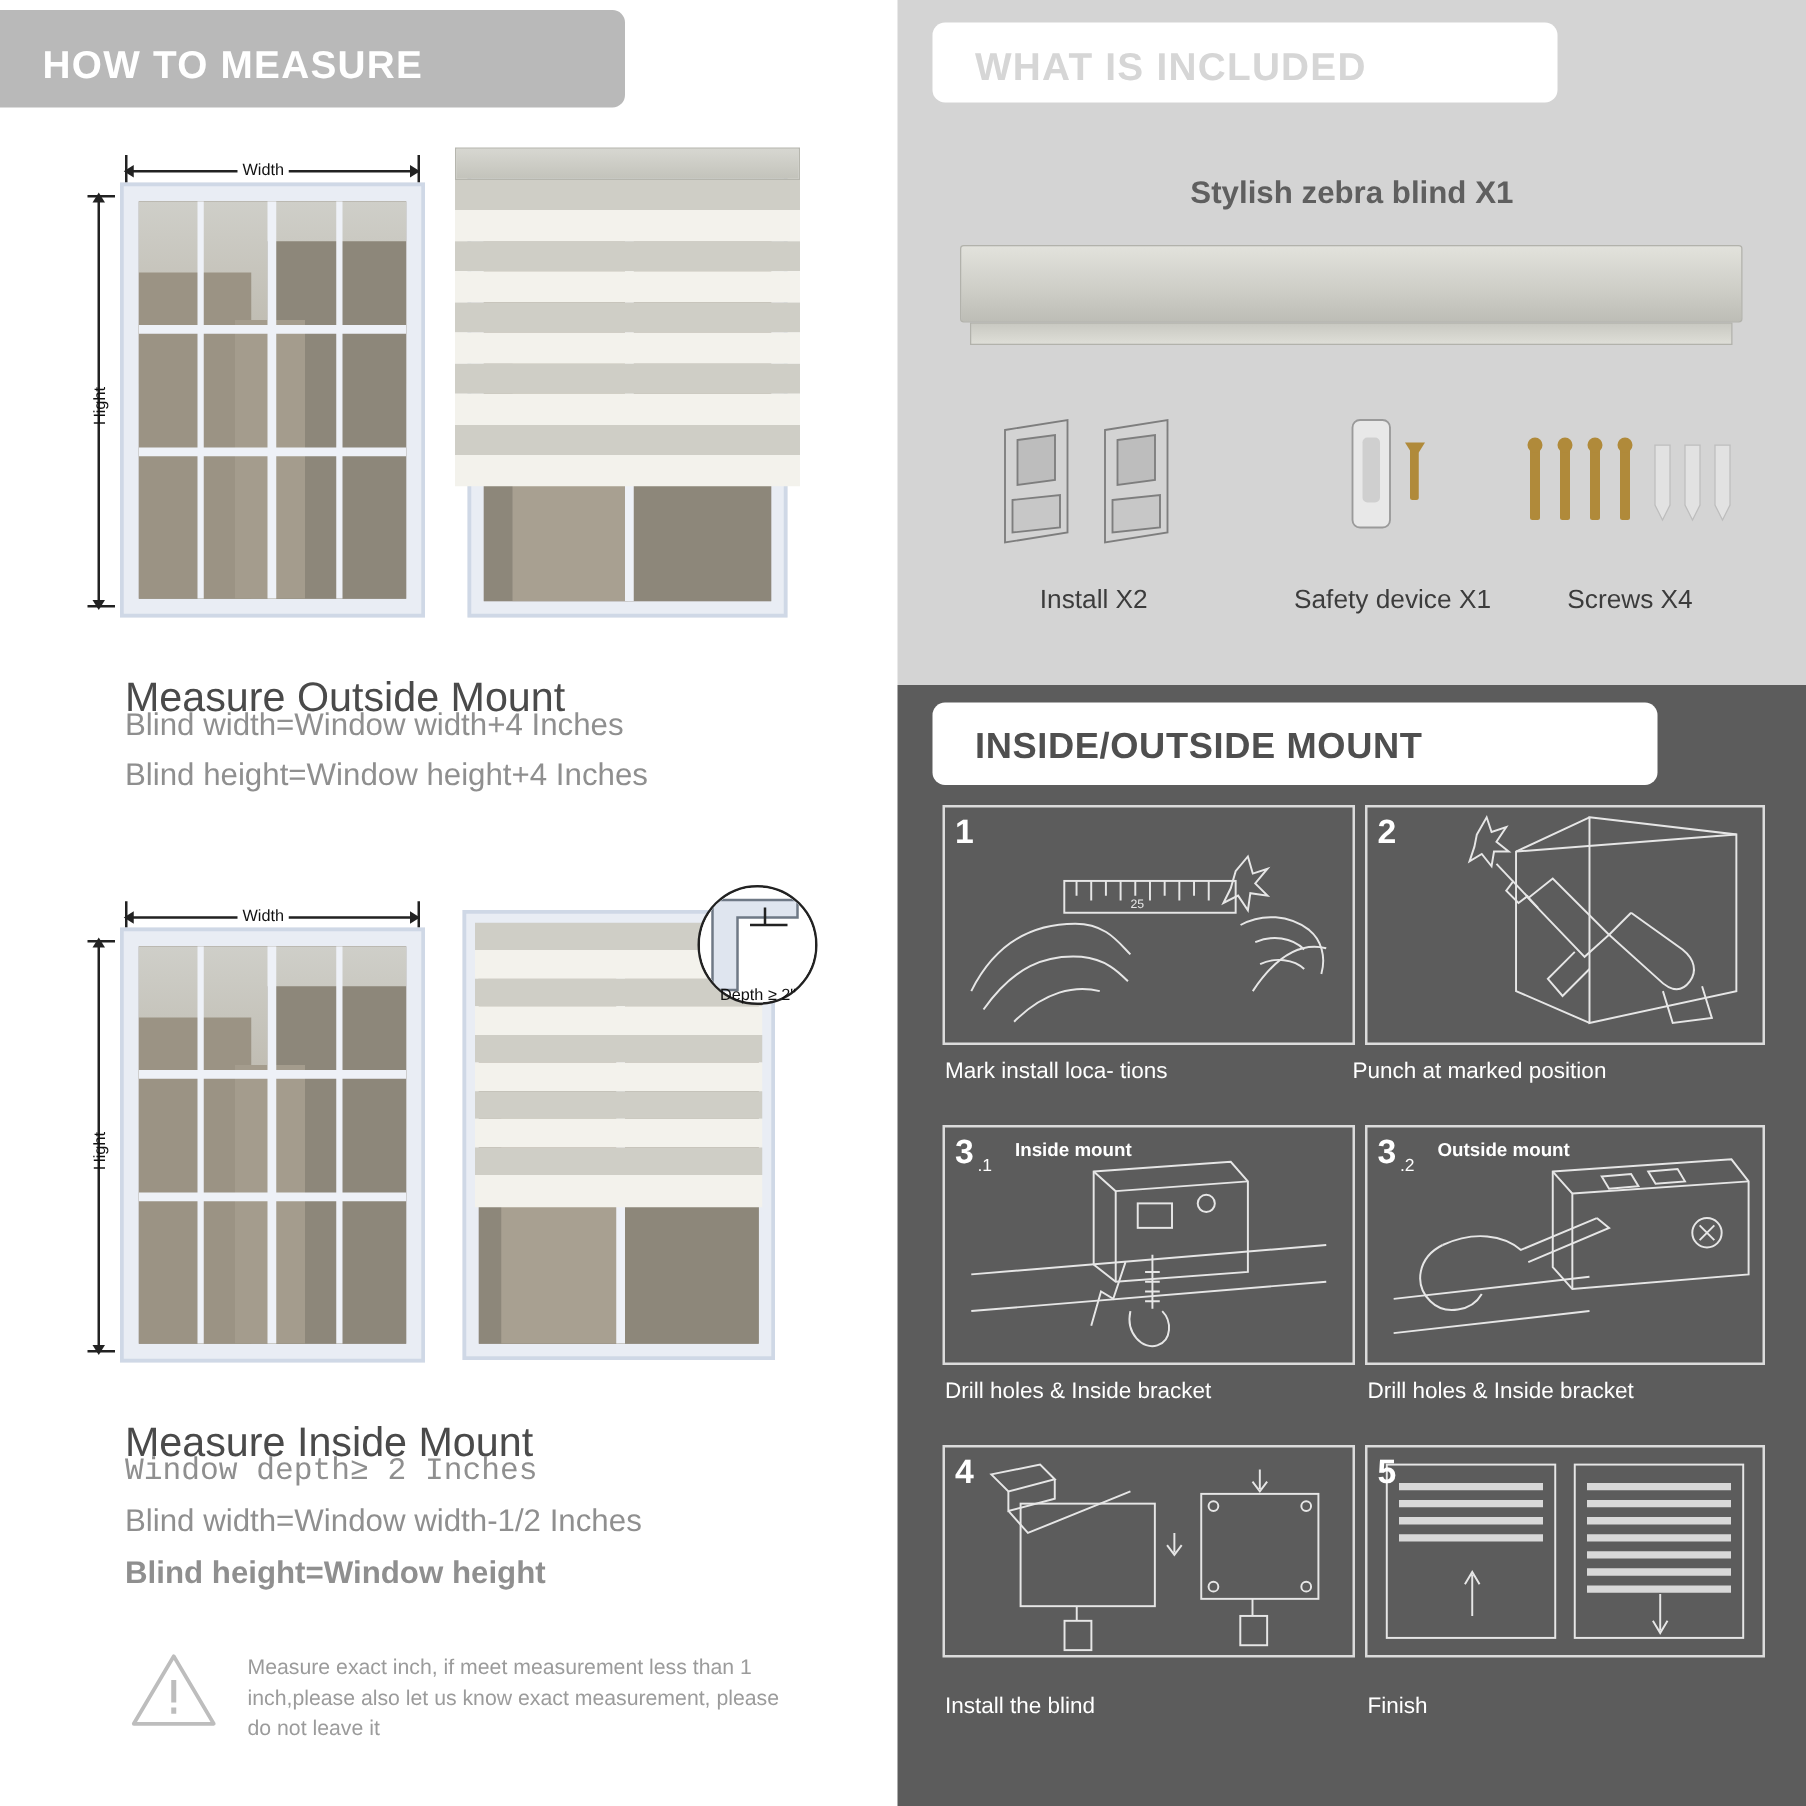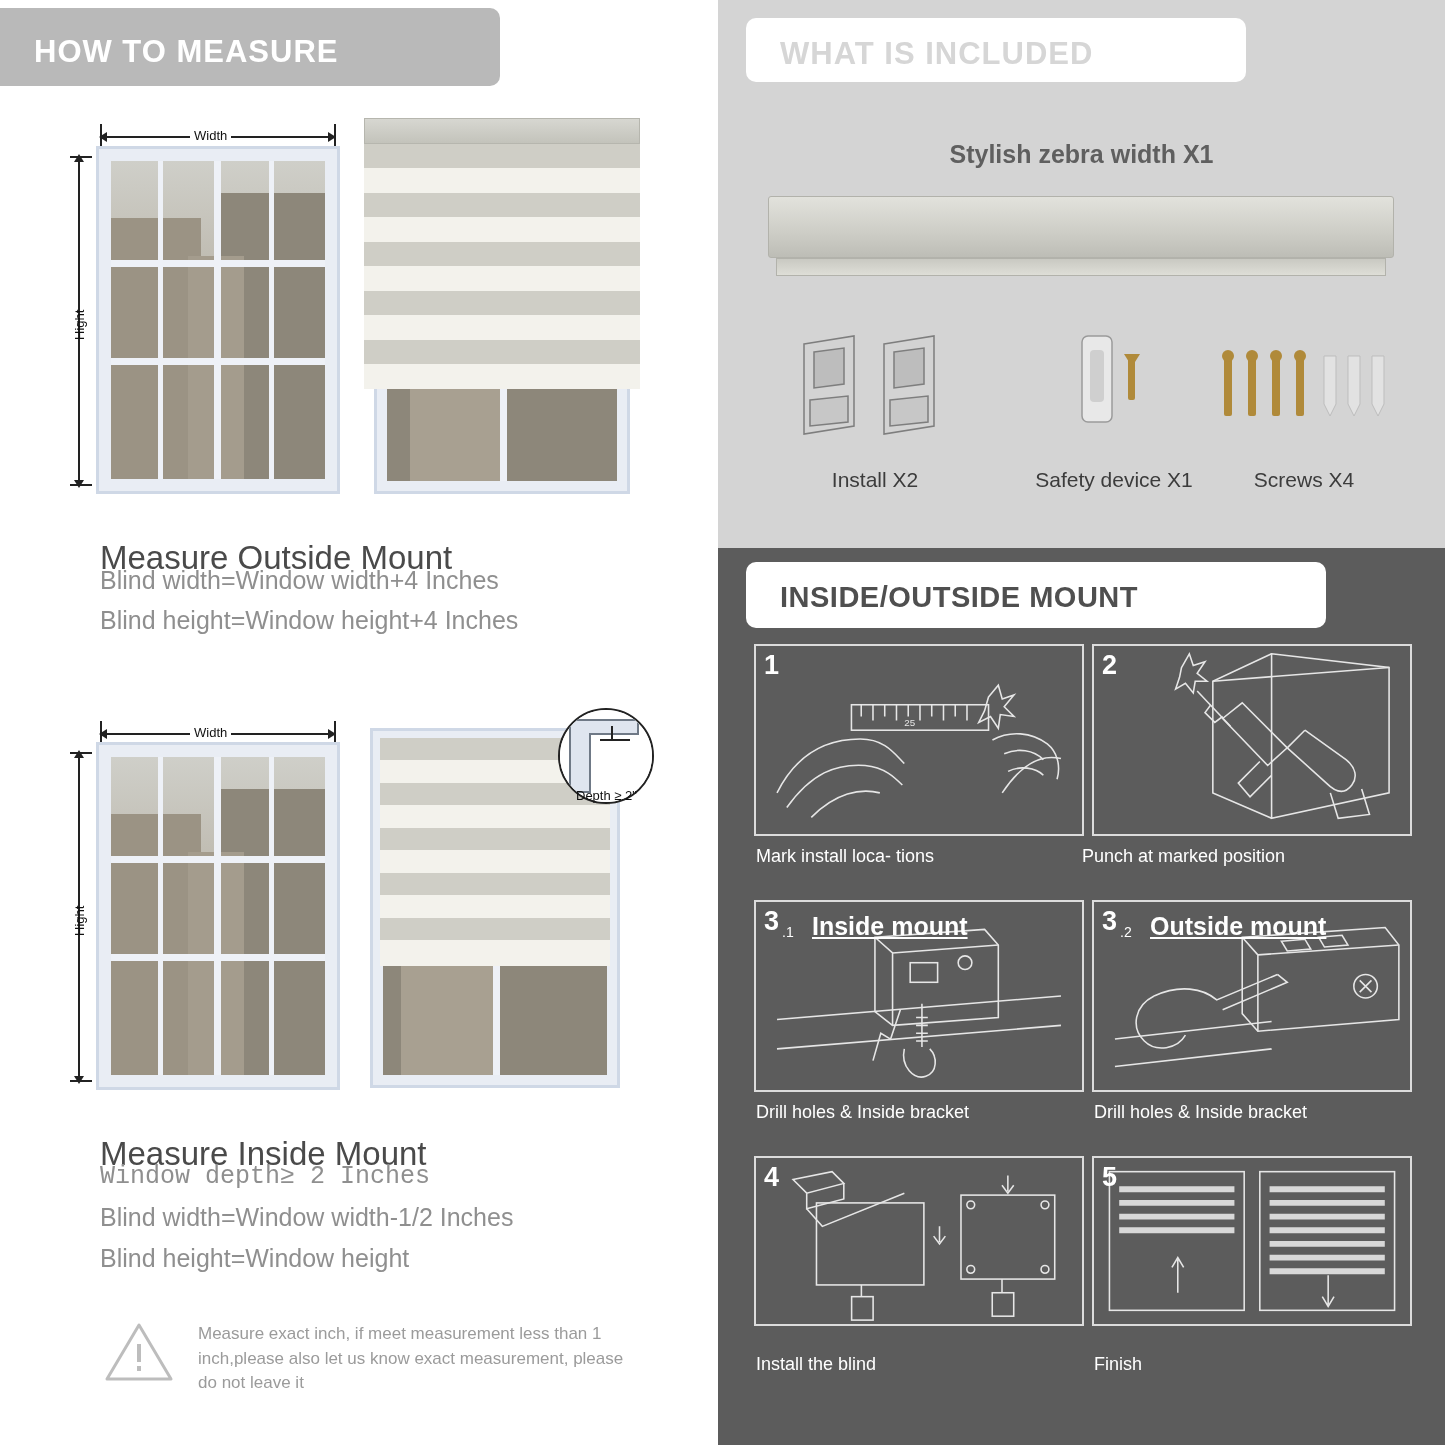--- a/index.html
+++ b/index.html
@@ -56,21 +56,21 @@
   .part{position:absolute;text-align:center;}
   .part-cap{position:absolute;font-size:21px;color:#3c3c3c;white-space:nowrap;}
 
   
   .right-bot{position:absolute;left:718px;top:548px;width:727px;height:897px;background:#5c5c5c;}
   .hdr-mount{position:absolute;left:28px;top:14px;width:580px;height:66px;background:#ffffff;border-radius:10px;}
   .hdr-mount .t{position:absolute;left:34px;top:19px;font-size:29px;font-weight:bold;color:#4f4f4f;letter-spacing:.5px;}
   .step{position:absolute;border:2px solid #dcdcdc;box-sizing:border-box;}
   .step-num{position:absolute;left:8px;top:4px;font-size:27px;color:#ffffff;font-weight:bold;}
   .step-sub{position:absolute;font-size:14px;color:#fff;}
-  .step-inline{position:absolute;top:10px;font-size:25px;color:#ffffff;font-weight:bold;text-decoration:underline;}
+  .step-inline{position:absolute;top:10px;font-size:15px;color:#ffffff;font-weight:bold;}
   .step-cap{position:absolute;font-size:18px;color:#ffffff;}
   .sketch{position:absolute;left:0;top:0;width:100%;height:100%;}
 </style>
 </head>
 <body>
 
 <div class="page">
 
   <div class="left">
 
@@ -197,38 +197,38 @@
           <path d="M52 16 L52 30" stroke="#222" stroke-width="2"></path>
           <path d="M40 30 L70 30" stroke="#222" stroke-width="2"></path>
         </svg>
       </div>
       <div class="depth-label" style="left:576px;top:88px;">Depth ≥ 2"</div>
     </div>
 
     <h2 class="h2" style="left:100px;top:1108px;">Measure Inside Mount</h2>
     <div class="p1" style="left:100px;top:1162px;font-family:Liberation Mono, monospace;">Window depth≥ 2 Inches</div>
     <div class="p1" style="left:100px;top:1203px;">Blind width=Window width-1/2 Inches</div>
-    <div class="p1" style="left:100px;top:1244px;">Blind height=Window height</div>
+    <div class="p1" style="left:100px;top:1244px;font-weight:bold;">Blind height=Window height</div>
 
     <div class="warn-tri" style="left:104px;top:1320px;width:70px;height:64px;">
       <svg viewBox="0 0 70 64" width="70" height="64">
         <path d="M35 5 L67 59 L3 59 Z" fill="none" stroke="#bdbdbd" stroke-width="3" stroke-linejoin="round"></path>
         <rect x="33" y="24" width="4" height="18" fill="#bdbdbd"></rect>
         <rect x="33" y="46" width="4" height="5" fill="#bdbdbd"></rect>
       </svg>
     </div>
     <div class="note" style="left:198px;top:1322px;width:430px;">Measure exact inch, if meet measurement less than 1 inch,please also let us know exact measurement, please do not leave it</div>
   </div>
 
   <div class="right-top">
     <div class="hdr-included">
       <div class="t">WHAT IS INCLUDED</div>
     </div>
 
-    <div class="inc-title">Stylish zebra width X1</div>
+    <div class="inc-title">Stylish zebra blind X1</div>
 
     <div class="zebra-bar"></div>
     <div class="zebra-bar-lip"></div>
 
     <div class="part" style="left:78px;top:330px;width:160px;height:110px;">
       <svg viewBox="0 0 160 110" width="160" height="110">
         <g stroke="#7e7e7e" stroke-width="1.5" fill="#d3d3d3">
           <path d="M8 14 L58 6 L58 96 L8 104 Z"></path>
           <path d="M18 22 L48 18 L48 54 L18 58 Z" fill="#bdbdbd"></path>
           <path d="M14 70 L52 66 L52 92 L14 96 Z" fill="#c7c7c7"></path>

